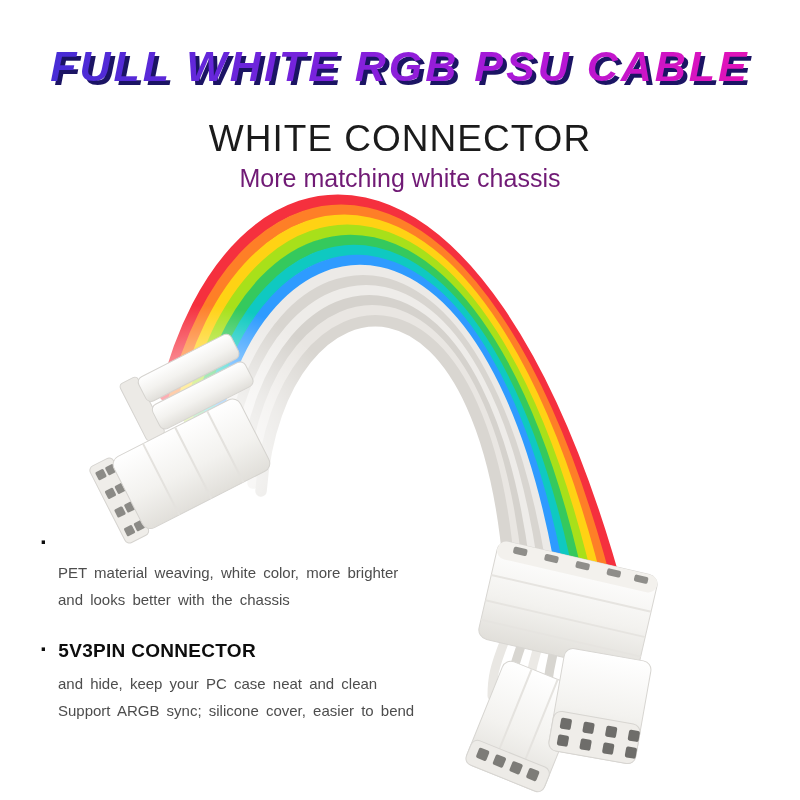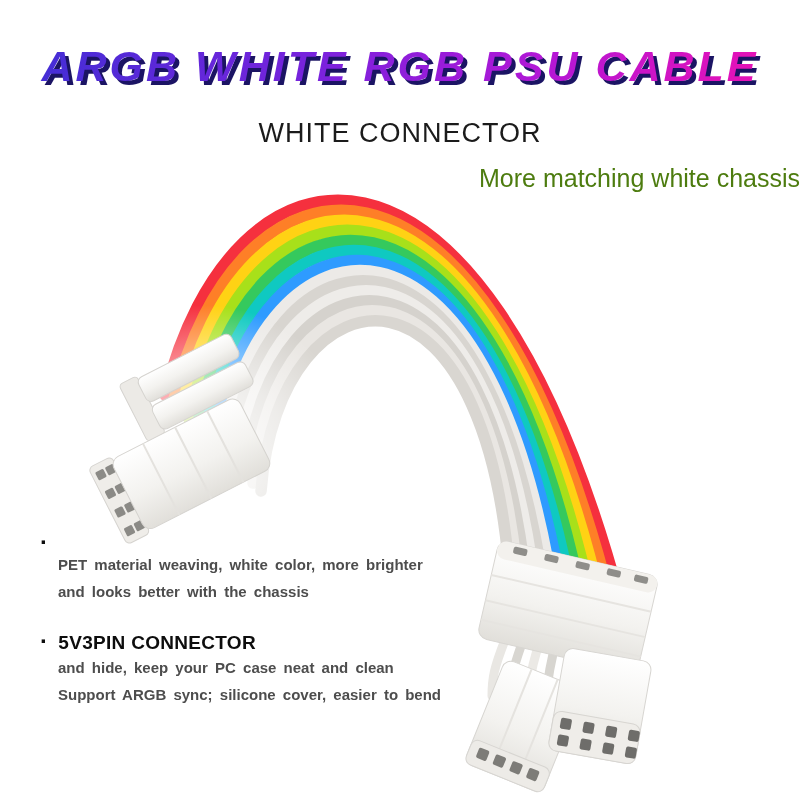--- a/index.html
+++ b/index.html
@@ -9,40 +9,40 @@
   .title {
     position: absolute; top: 42px; left: 0; width: 100%;
     text-align: center;
     font-size: 43px; font-weight: bold; font-style: italic;
     letter-spacing: 3px; white-space: nowrap;
     -webkit-background-clip: text; background-clip: text;
     color: transparent; -webkit-text-fill-color: transparent;
   }
   .subtitle {
     position: absolute; top: 118px; left: 0; width: 100%;
-    text-align: center; font-size: 27px; font-weight: 400;
+    text-align: center; font-size: 37px; font-weight: 400;
     color: #1b1b1b; letter-spacing: 1px;
   }
   .tagline {
     position: absolute; top: 164px; left: 0; width: 100%;
-    text-align: right; font-size: 25px; font-weight: 400; color: #4d7c0f;
+    text-align: center; font-size: 25px; font-weight: 400; color: #701a75;
   }
 
   .photo { position: absolute; top: 0; left: 0; width: 800px; height: 800px; }
 
   .features { position: absolute; left: 40px; top: 532px; width: 430px; }
   .feature { margin-bottom: 26px; }
   .feature-heading {
     display: flex; align-items: baseline; gap: 10px;
     font-size: 19px; font-weight: bold; color: #0d0d0d; letter-spacing: 0.3px;
   }
   .bullet { font-size: 24px; line-height: 19px; font-weight: bold; color: #0d0d0d; }
   .feature-body {
-    padding-left: 18px;
-    font-size: 15px; color: #4d4d4d; line-height: 27px; word-spacing: 3px; font-weight: bold;
+    margin-top: 8px; padding-left: 18px;
+    font-size: 15px; color: #4d4d4d; line-height: 27px; word-spacing: 3px;
   }
   .feature-body span { display: block; }
 </style>
 </head>
 <body>
 
 <div class="page">
 
   <svg class="photo" viewBox="0 0 800 800" width="800" height="800" xmlns="http://www.w3.org/2000/svg">
     <defs>
@@ -182,21 +182,21 @@
         <rect x="10" y="18" width="11" height="11" rx="2"></rect>
         <rect x="33" y="18" width="11" height="11" rx="2"></rect>
         <rect x="-36" y="35" width="11" height="11" rx="2"></rect>
         <rect x="-13" y="35" width="11" height="11" rx="2"></rect>
         <rect x="10" y="35" width="11" height="11" rx="2"></rect>
         <rect x="33" y="35" width="11" height="11" rx="2"></rect>
       </g>
     </g>
   </svg>
 
-  <h1 class="title" style="background-image: linear-gradient(92deg, rgb(61, 47, 212) 0%, rgb(122, 34, 221) 40%, rgb(179, 23, 214) 68%, rgb(240, 17, 176) 100%); filter: drop-shadow(rgb(27, 20, 100) 4px 4px 0px);">ARGB WHITE RGB PSU CABLE</h1>
+  <h1 class="title" style="background-image: linear-gradient(92deg, rgb(61, 47, 212) 0%, rgb(122, 34, 221) 40%, rgb(179, 23, 214) 68%, rgb(240, 17, 176) 100%); filter: drop-shadow(rgb(27, 20, 100) 4px 4px 0px);">FULL WHITE RGB PSU CABLE</h1>
   <div class="subtitle">WHITE CONNECTOR</div>
   <div class="tagline">More matching white chassis</div>
 
   <div class="features">
     <div class="feature">
       <div class="feature-heading">
         <span class="bullet">·</span>
       </div>
       <p class="feature-body">
         <span>PET material weaving, white color, more brighter</span>

